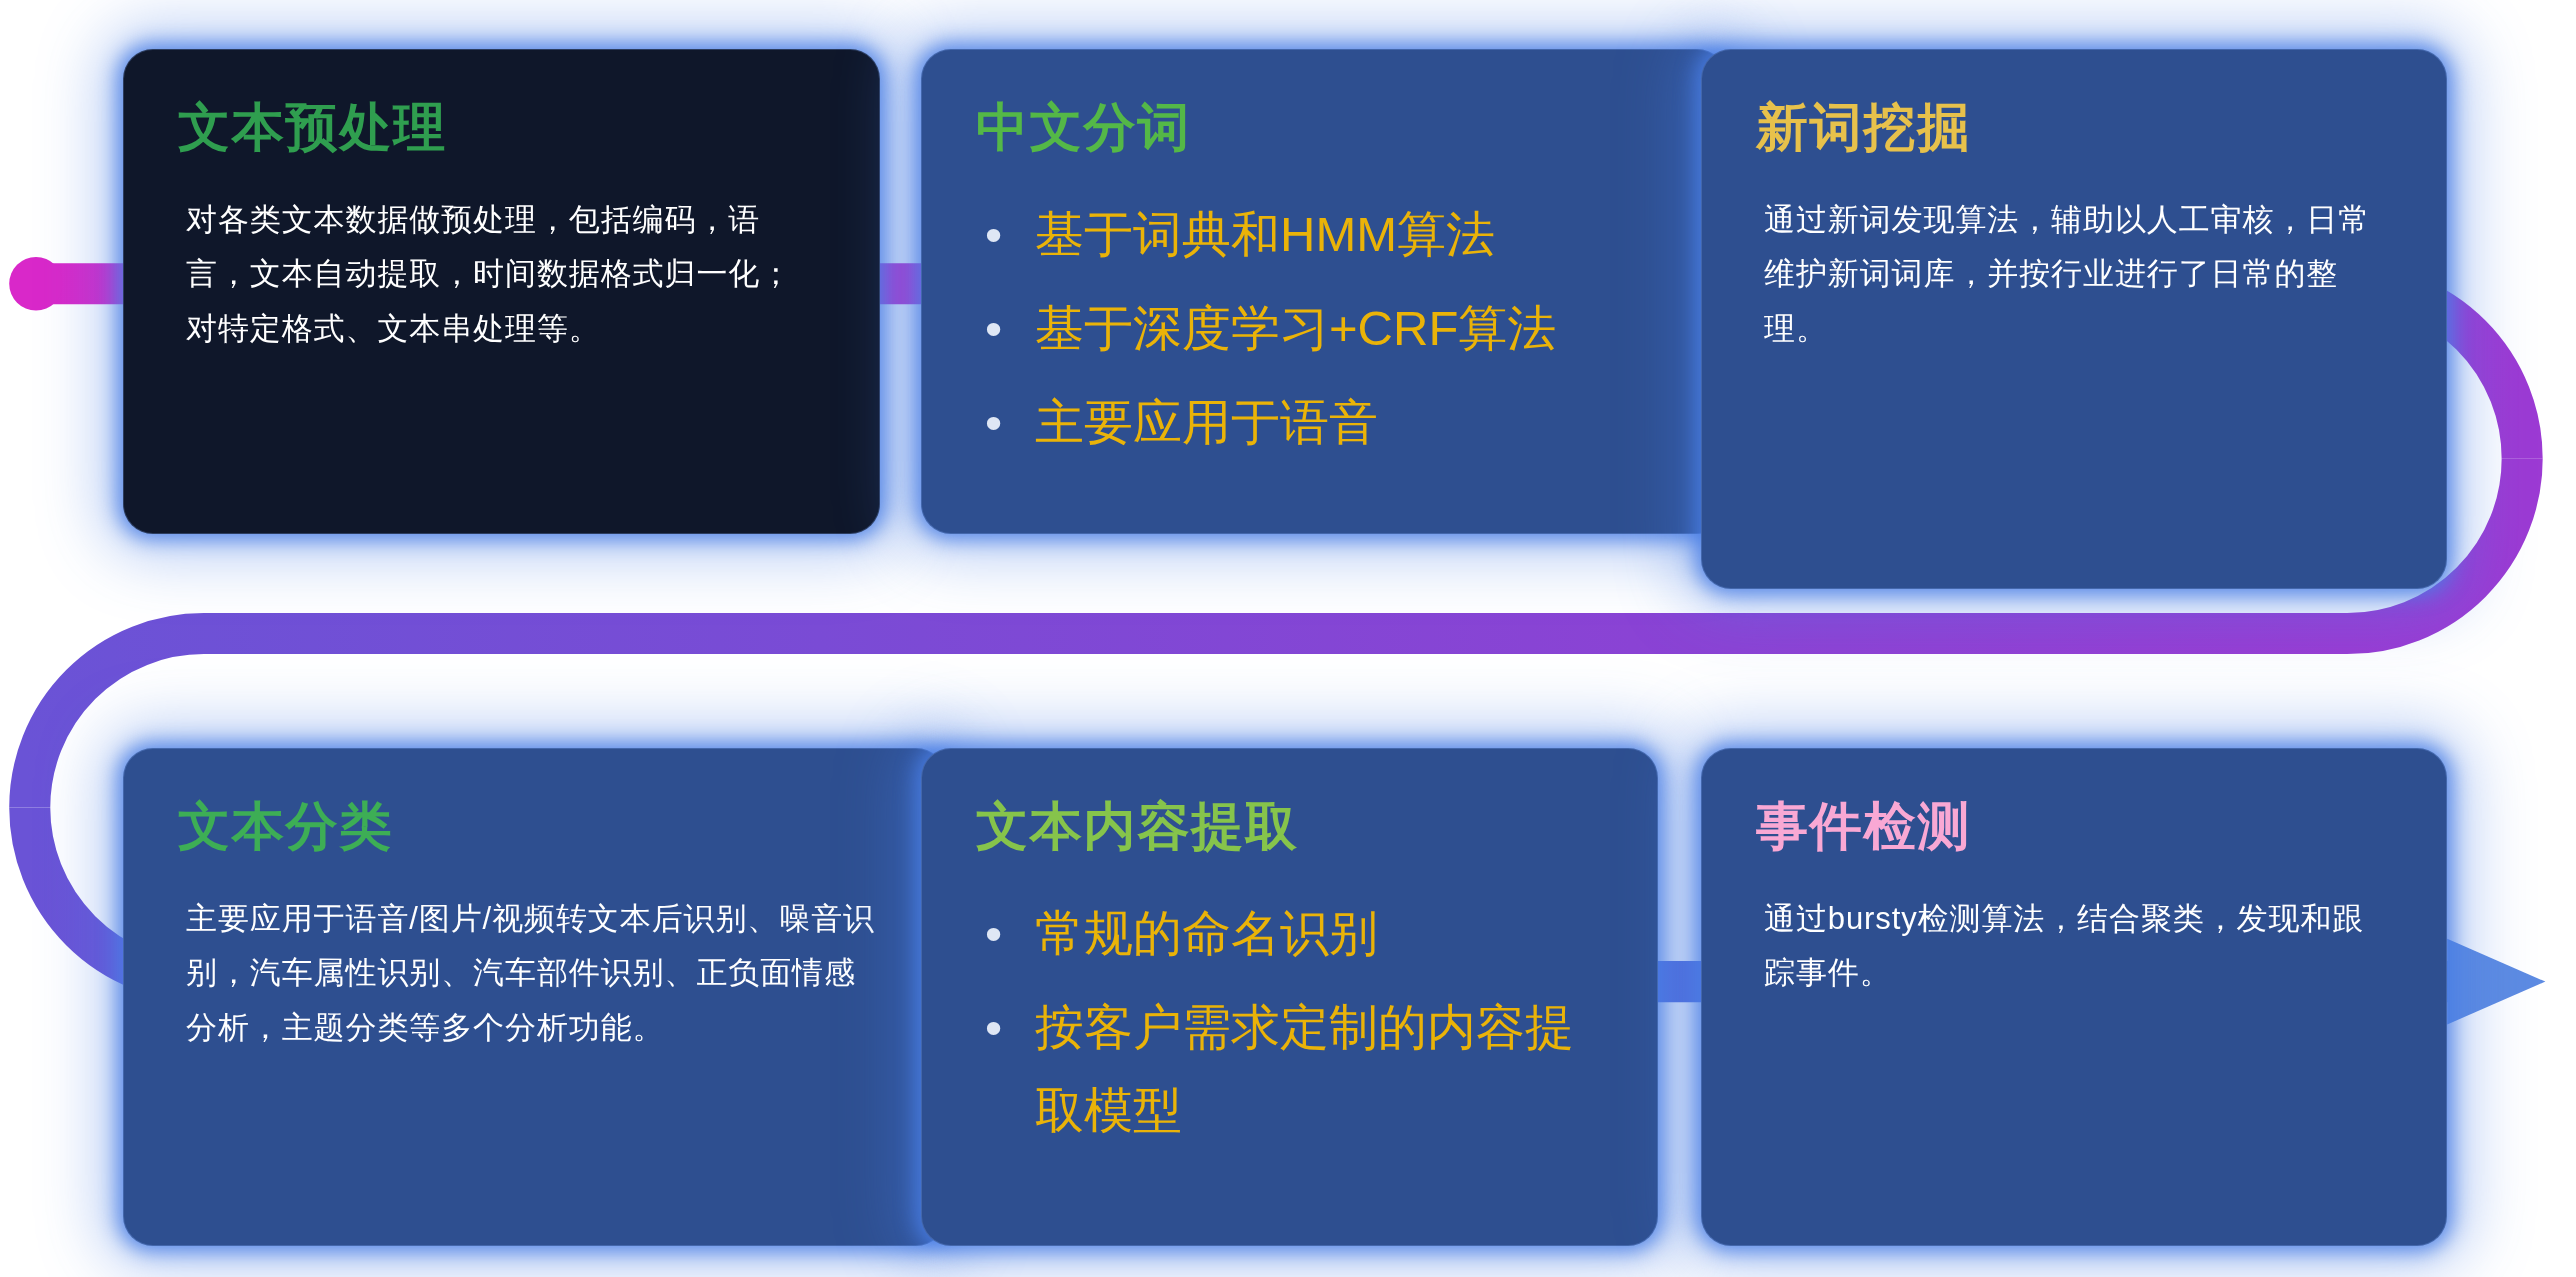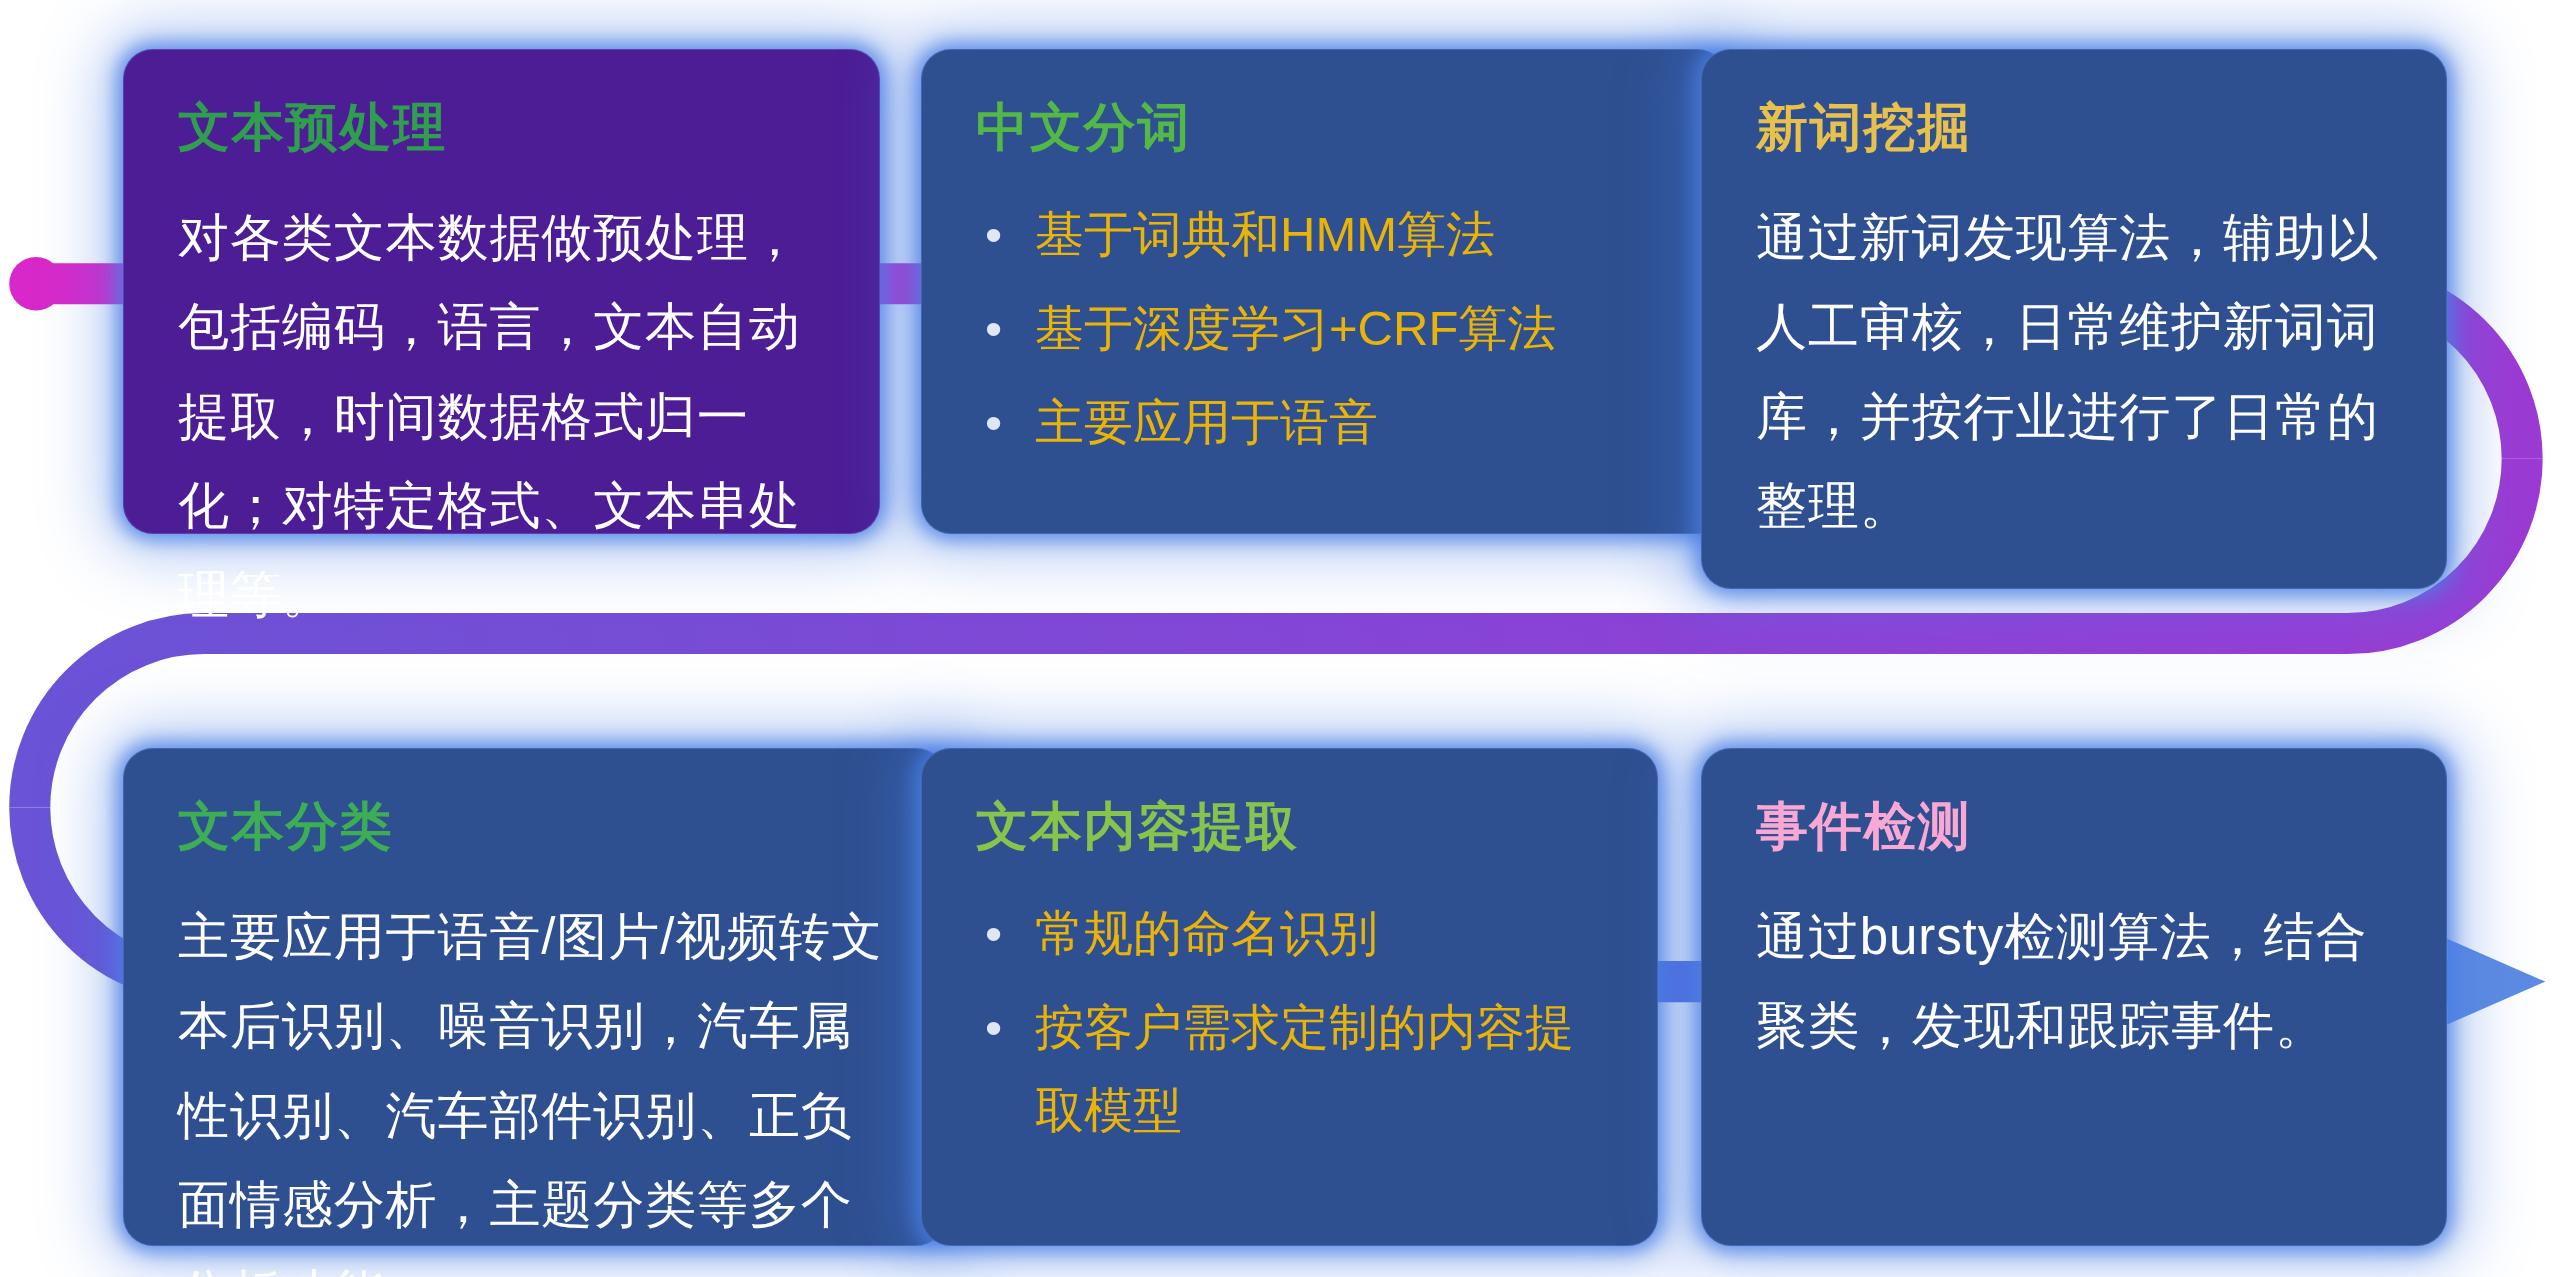--- a/index.html
+++ b/index.html
@@ -29,23 +29,23 @@
       0 0 19.6px 5.4px rgba(73, 126, 229, 0.85),
       0 0 62px 23px rgba(73, 126, 229, 0.38);
   }
   .card-title {
     margin: 0 0 30px 0;
     font-size: 52px;
     font-weight: bold;
     letter-spacing: 1.8px;
   }
   .card-body {
-    margin: 0;
+    margin: 8px;
     color: #ffffff;
-    font-size: 51px;
+    font-size: 31px;
     line-height: 1.75;
     letter-spacing: 0.9px;
   }
   .bullets {
     list-style: none;
     margin: 9px 0 0 0;
     padding: 0;
     color: #eab308;
     font-size: 49px;
   }
@@ -82,21 +82,21 @@
         <stop offset="1" style="stop-color: rgb(74, 120, 222);"></stop>
       </linearGradient>
     </defs>
     <path d="M 40 318 H 2630 A 196 196 0 0 1 2826 514" fill="none" stroke="url(#gTop)" stroke-width="46"></path>
     <path d="M 2826 514 A 196 196 0 0 1 2630 710 H 228 A 195 195 0 0 0 33 905" fill="none" stroke="url(#gMid)" stroke-width="46"></path>
     <path d="M 33 905 A 195 195 0 0 0 228 1100 H 2748" fill="none" stroke="url(#gBot)" stroke-width="46"></path>
     <circle cx="40" cy="318" r="30" style="fill: rgb(217, 40, 201);"></circle>
     <polygon points="2742,1052 2742,1148 2852,1100" style="fill: rgb(93, 139, 226);"></polygon>
   </svg>
 
-  <section class="card" style="left: 123px; top: 49px; width: 757px; height: 485px; background-color: #4c1d95;">
+  <section class="card" style="left: 123px; top: 49px; width: 757px; height: 485px; background-color: #0f172a;">
     <h2 class="card-title" style="color: rgb(47, 158, 79);">文本预处理</h2>
     <p class="card-body">对各类文本数据做预处理，包括编码，语言，文本自动提取，时间数据格式归一化；对特定格式、文本串处理等。</p>
   </section>
 
   <section class="card" style="left: 921px; top: 49px; width: 806px; height: 485px; background-color: rgb(46, 79, 144);">
     <h2 class="card-title" style="color: rgb(84, 184, 71);">中文分词</h2>
     <ul class="bullets">
       <li>基于词典和HMM算法</li>
       <li>基于深度学习+CRF算法</li>
       <li>主要应用于语音</li>

